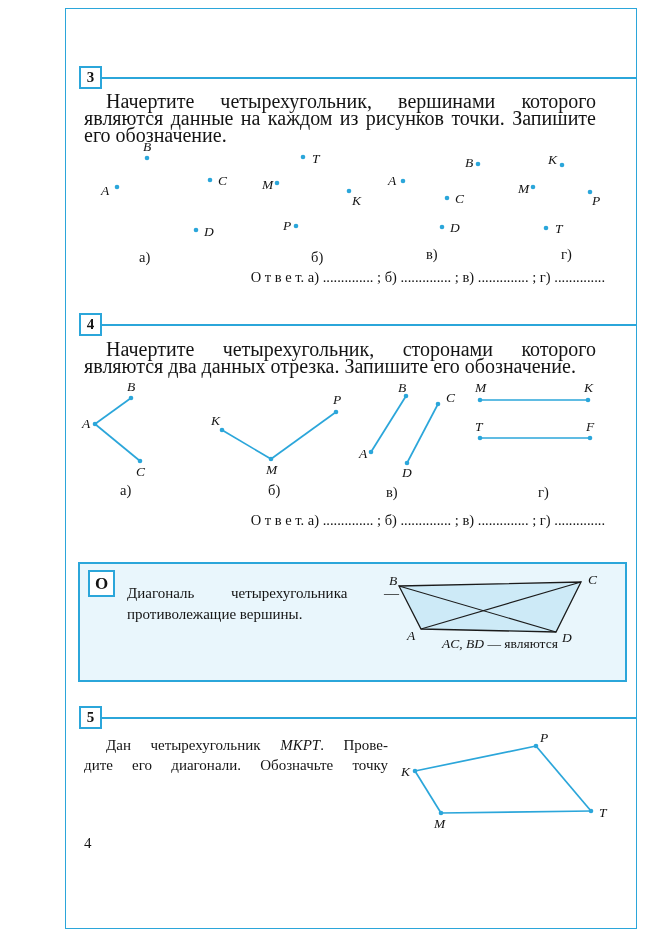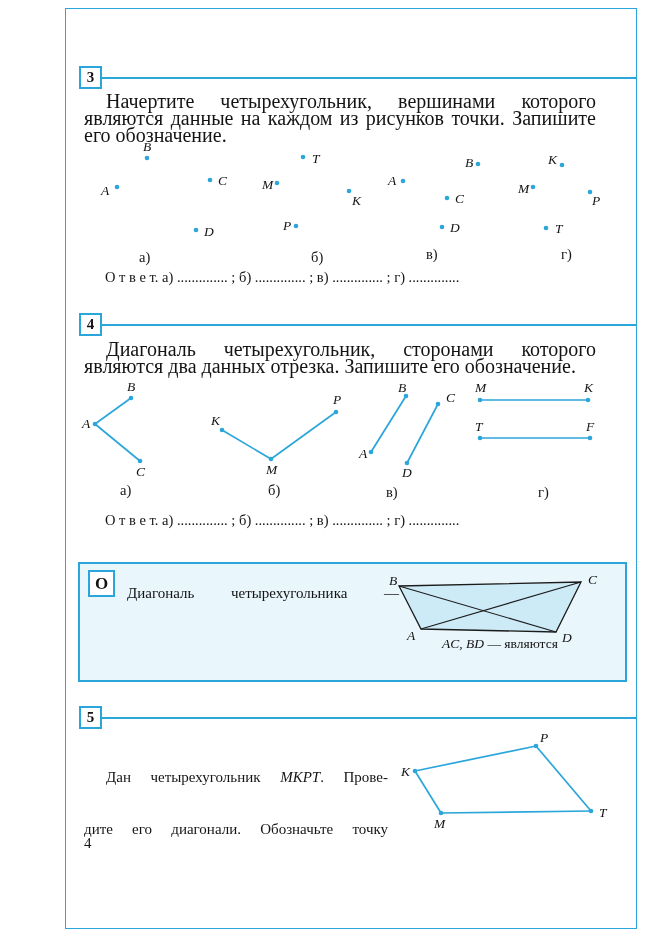--- a/index.html
+++ b/index.html
@@ -21,21 +21,21 @@
     display:flex; align-items:center; justify-content:center;
     font-weight:bold; font-size:15px; z-index:2;
   }
   .rule { position:absolute; left:101px; width:535px; height:2px; background:var(--accent,#2ba6da); }
   .para {
     position:absolute; left:84px; width:512px;
     font-size:20px; line-height:17px;
     text-align:justify; text-indent:22px;
   }
   .cap { position:absolute; font-size:14.5px; }
-  .answer { position:absolute; left:105px; width:500px; font-size:14.5px; white-space:nowrap; }
+  .answer { position:absolute; left:105px; width:500px; font-size:14.5px; white-space:nowrap;text-align:right; }
   .fig { position:absolute; overflow:visible; }
   svg text { font:italic 13.5px "Liberation Serif", serif; fill:#141414; }
   .defbox {
     position:absolute; left:78px; top:562px; width:549px; height:120px;
     border:2px solid var(--accent,#2ba6da); background:var(--boxfill,#e9f6fc);
   }
   .defmarker {
     position:absolute; left:8px; top:6px; width:27px; height:27px;
     background:#fff; border:2px solid var(--accent,#2ba6da);
     display:flex; align-items:center; justify-content:center;
@@ -44,21 +44,21 @@
   .deftext {
     position:absolute; left:47px; top:19px; width:272px;
     font-size:15px; line-height:20.5px;
   }
   .deftext .jl { text-align:justify; text-align-last:justify; }
   .defcap {
     position:absolute; left:295px; top:72px; width:250px;
     text-align:center; font-size:13.5px; line-height:15.5px;
   }
   .t5text { position:absolute; left:84px; top:735px; width:304px; font-size:15px; line-height:20px; }
-  .t5text .jl { text-align:justify; text-align-last:justify;margin-top:32px; }
+  .t5text .jl { text-align:justify; text-align-last:justify; }
   .ind { display:inline-block; width:22px; }
   .pageno { position:absolute; left:84px; top:835px; font-size:15px; }
   i { font-style:italic;text-align:right; }
 </style>
 </head>
 <body>
 
 <div class="page">
 
   <div class="frame"></div>
@@ -110,21 +110,21 @@
   <span class="cap" style="left:426px;top:246px">в)</span>
   <span class="cap" style="left:561px;top:246px">г)</span>
 
   <div class="answer" style="top:269px">О т в е т.  а) .............. ;  б) .............. ;  в) .............. ;  г) ..............</div>
 
   <div class="badge" style="top:313px">
     <span>4</span>
   </div>
   <div class="rule" style="top:324px"></div>
 
-  <p class="para" style="top:341px">Диагональ четырехугольник, сторонами которого являются два данных отрезка. Запишите его обозначение.</p>
+  <p class="para" style="top:341px">Начертите четырехугольник, сторонами которого являются два данных отрезка. Запишите его обозначение.</p>
 
   <svg class="fig" style="left:67px;top:385px;width:570px;height:96px" viewBox="0 0 570 96">
       <line x1="28" y1="39" x2="64" y2="13" stroke="#2ba6da" stroke-width="1.7"></line>
       <line x1="28" y1="39" x2="73" y2="76" stroke="#2ba6da" stroke-width="1.7"></line>
       <line x1="155" y1="45" x2="204" y2="74" stroke="#2ba6da" stroke-width="1.7"></line>
       <line x1="204" y1="74" x2="269" y2="27" stroke="#2ba6da" stroke-width="1.7"></line>
       <line x1="304" y1="67" x2="339" y2="11" stroke="#2ba6da" stroke-width="1.7"></line>
       <line x1="371" y1="19" x2="340" y2="78" stroke="#2ba6da" stroke-width="1.7"></line>
       <line x1="413" y1="15" x2="521" y2="15" stroke="#2ba6da" stroke-width="1.7"></line>
       <line x1="413" y1="53" x2="523" y2="53" stroke="#2ba6da" stroke-width="1.7"></line>
@@ -164,20 +164,21 @@
   <span class="cap" style="left:538px;top:484px">г)</span>
 
   <div class="answer" style="top:512px">О т в е т.  а) .............. ;  б) .............. ;  в) .............. ;  г) ..............</div>
 
   <div class="defbox">
     <div class="defmarker">
       <span>О</span>
     </div>
     <div class="deftext">
       <div class="jl">Диагональ четырехугольника —</div>
+      <div>противолежащие вершины.</div>
     </div>
     <svg class="fig" style="left:305px;top:9px;width:235px;height:72px" viewBox="0 0 235 72">
         <polygon points="14,13 196,9 171,59 36,56" fill="#cdeaf7" stroke="#1b1b1b" stroke-width="1.3"></polygon>
         <line x1="36" y1="56" x2="196" y2="9" stroke="#1b1b1b" stroke-width="1.1"></line>
         <line x1="14" y1="13" x2="171" y2="59" stroke="#1b1b1b" stroke-width="1.1"></line>
         <text x="4" y="12">B</text>
         <text x="203" y="11">C</text>
         <text x="177" y="69">D</text>
         <text x="22" y="67">A</text>
       </svg>

